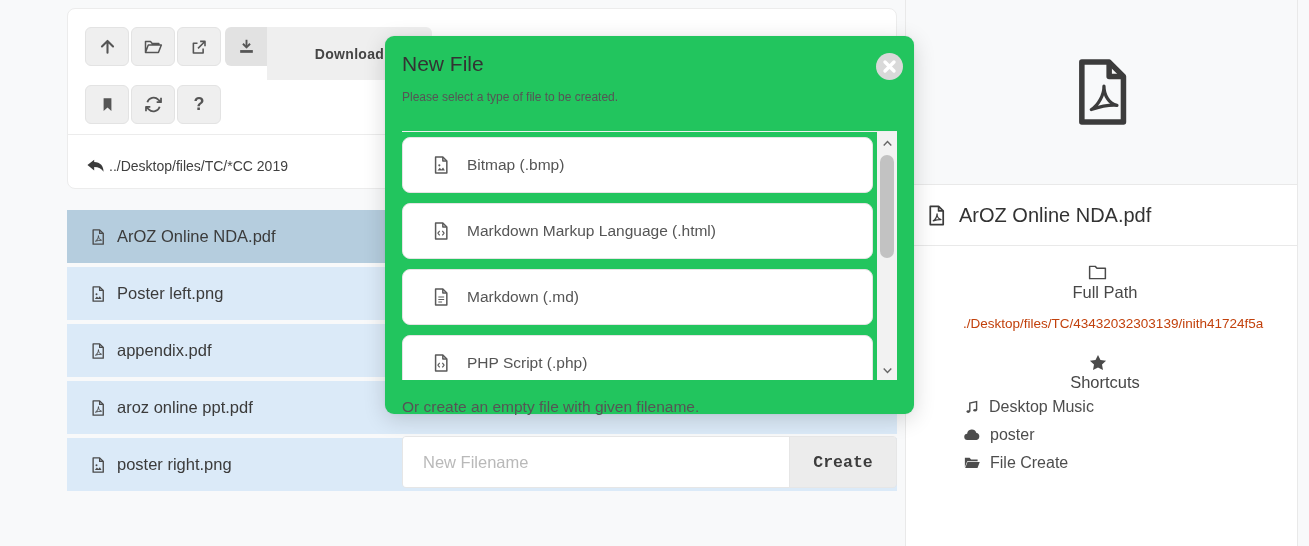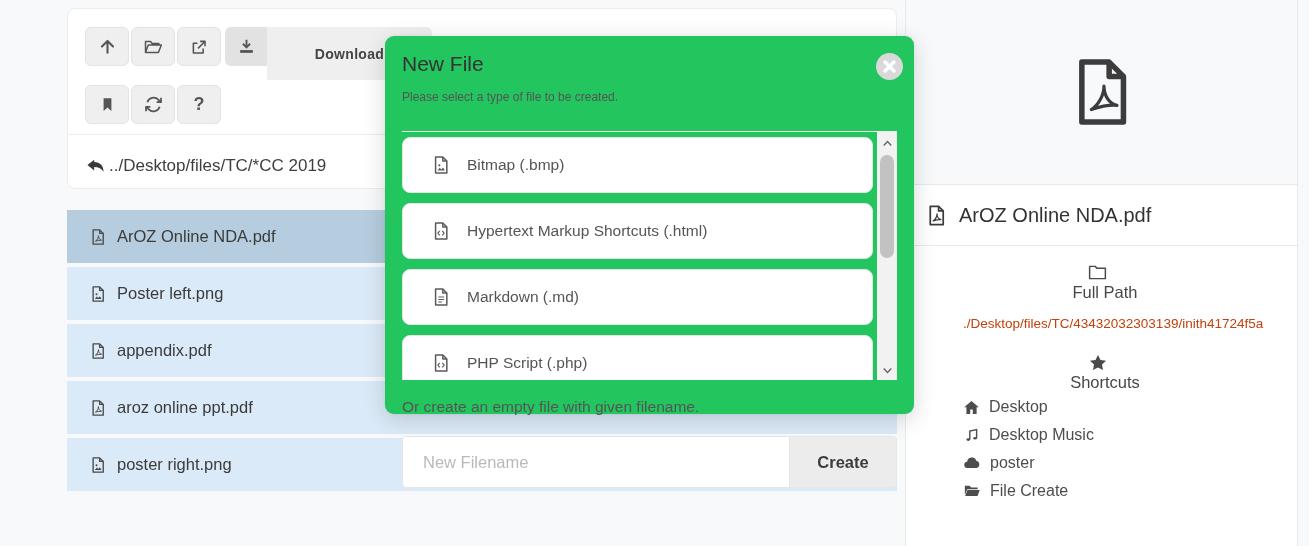--- a/index.html
+++ b/index.html
@@ -17,21 +17,21 @@
             display:flex; align-items:center; justify-content:center; color:#555; cursor:pointer; }
   .tb-download { display:flex; margin-left:2px; cursor:pointer; }
   .tb-dl-icon { width:42px; height:39px; background:#e2e2e2; border-radius:6px 0 0 6px;
                 display:flex; align-items:center; justify-content:center; color:#555; }
   .tb-dl-label { width:165px; height:53px; background:#efefef; border-radius:0 6px 6px 0;
                  display:flex; align-items:center; justify-content:center;
                  font-size:14px; font-weight:bold; color:#454545; letter-spacing:.3px; }
   .qmark { font-size:18px; font-weight:bold; color:#555; }
   .card-divider { position:absolute; left:0; right:0; top:125px; height:1px; background:#ececec; }
   .breadcrumb { position:absolute; left:17px; top:138px; height:38px; display:flex; align-items:center;
-                color:#3f3f3f; font-size:17px; cursor:pointer; }
+                color:#3f3f3f; font-size:14px; cursor:pointer; }
   .breadcrumb .ico { margin-right:3px; color:#3a3a3a; }
 
   
   .filelist { position:absolute; left:67px; top:210px; width:830px; }
   .frow { height:53px; margin-bottom:4px; display:flex; align-items:center; padding-left:22px;
           background:#dbeaf8; color:#3b3b3b; font-size:16.5px; cursor:pointer; }
   .frow.selected { background:#b5cdde; }
   .frow .ico { margin-right:10px; color:#4a4a4a; }
 
   
@@ -72,21 +72,21 @@
   .vs-thumb { position:absolute; left:3px; top:23px; width:14px; height:103px; background:#c2c2c2;
               border-radius:7px; cursor:pointer; }
   .modal-note { position:absolute; left:17px; top:362px; font-size:15.5px; color:#555; }
   .newfile-row { position:absolute; left:17px; top:400px; width:495px; height:52px; display:flex;
                  border:1px solid #e6e6e6; border-radius:4px; overflow:hidden; }
   .newfile-input { flex:1; border:none; outline:none; padding-left:20px; font-size:16.5px;
                    color:#333; font-family:"Liberation Sans", sans-serif; }
   .newfile-input::placeholder { color:#b9b9b9; }
   .create-btn { width:107px; background:#ececec; border:none; border-left:1px solid #e6e6e6;
                 font-size:16.5px; font-weight:bold; color:#3d3d3d; cursor:pointer;
-                font-family:Liberation Sans, sans-serif; }
+                font-family:Liberation Mono, monospace; }
 </style>
 </head>
 <body>
 
 <div class="page">
 
   <div class="card">
     <div class="toolbar">
       <div class="tb-row">
         <div class="tb-btn">
@@ -242,28 +242,20 @@
           <svg width="20" height="20" viewBox="0 0 24 24">
               <path d="M12 2.3l3 6.1 6.7.9-4.9 4.6 1.2 6.6L12 17.3 6 20.5l1.2-6.6L2.3 9.3 9 8.4z" fill="currentColor"></path>
             </svg>
         </span>
         <span>Shortcuts</span>
       </div>
       <div class="shortcuts">
         <div class="sc-item">
           <span class="ico">
             <svg width="17" height="17" viewBox="0 0 24 24">
-                <path d="M12 2.8L22.3 11.6h-3.1V21h-5.4v-6.2h-3.6V21H4.8V11.6H1.7z" fill="currentColor"></path>
-              </svg>
-          </span>
-          <span>Desktop</span>
-        </div>
-        <div class="sc-item">
-          <span class="ico">
-            <svg width="17" height="17" viewBox="0 0 24 24">
                 <path d="M9.6 17.6V5.6l9.6-2v12.2" fill="none" stroke="currentColor" stroke-width="2"></path>
                 <ellipse cx="7.4" cy="17.7" rx="2.5" ry="1.9" fill="currentColor"></ellipse>
                 <ellipse cx="17" cy="15.9" rx="2.5" ry="1.9" fill="currentColor"></ellipse>
               </svg>
           </span>
           <span>Desktop Music</span>
         </div>
         <div class="sc-item">
           <span class="ico">
             <svg width="18" height="18" viewBox="0 0 24 24">
@@ -309,21 +301,21 @@
         <span>Bitmap (.bmp)</span>
       </div>
       <div class="titem">
         <span class="ico">
           <svg width="20" height="20" viewBox="0 0 24 24">
               <path d="M5.5 2.5h8.7L19 7.2V21.5H5.5z" fill="none" stroke="currentColor" stroke-width="1.8" stroke-linejoin="round"></path>
               <path d="M14.2 2.5v4.7H19" fill="none" stroke="currentColor" stroke-width="1.8" stroke-linejoin="round"></path>
               <path d="M10.4 11.8l-2.1 2.7 2.1 2.7M13.6 11.8l2.1 2.7-2.1 2.7" fill="none" stroke="currentColor" stroke-width="1.4" stroke-linejoin="round"></path>
             </svg>
         </span>
-        <span>Hypertext Markup Shortcuts (.html)</span>
+        <span>Markdown Markup Language (.html)</span>
       </div>
       <div class="titem">
         <span class="ico">
           <svg width="20" height="20" viewBox="0 0 24 24">
               <path d="M5.5 2.5h8.7L19 7.2V21.5H5.5z" fill="none" stroke="currentColor" stroke-width="1.8" stroke-linejoin="round"></path>
               <path d="M14.2 2.5v4.7H19" fill="none" stroke="currentColor" stroke-width="1.8" stroke-linejoin="round"></path>
               <path d="M8.8 12h7M8.8 15h7M8.8 18h4.5" stroke="currentColor" stroke-width="1.4" fill="none"></path>
             </svg>
         </span>
         <span>Markdown (.md)</span>

